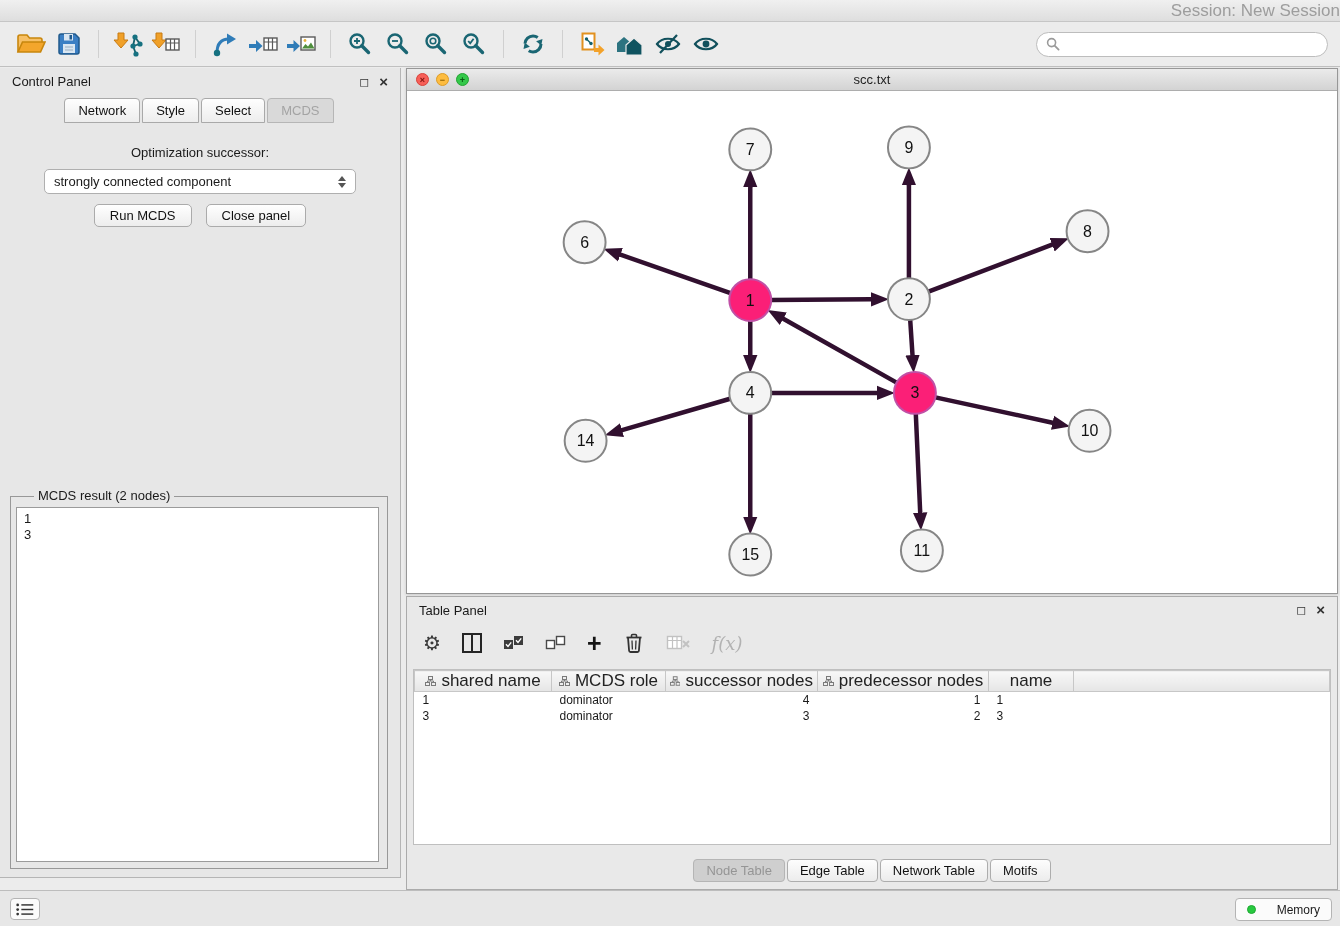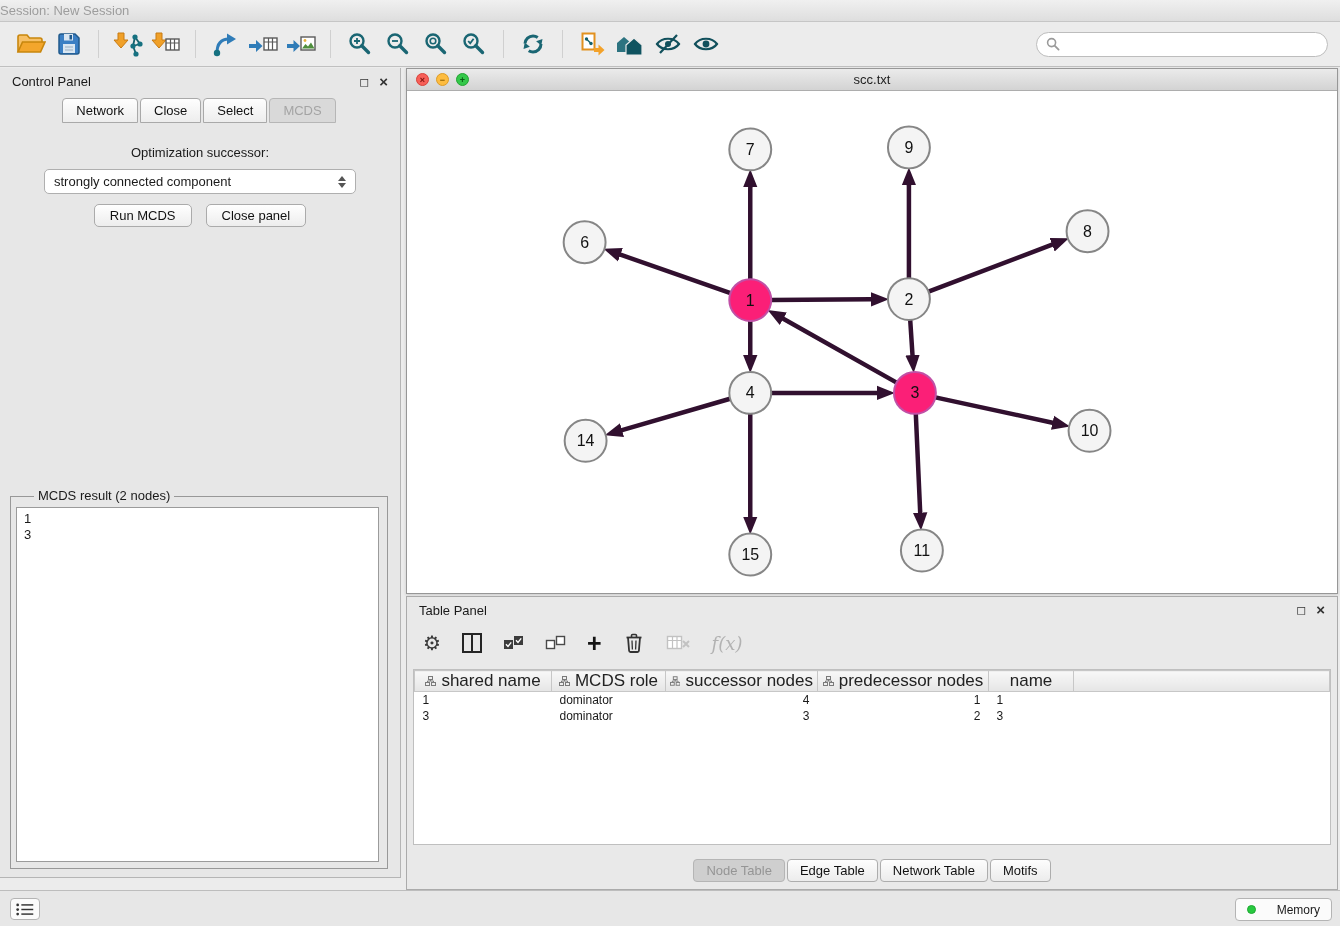--- a/index.html
+++ b/index.html
@@ -6,21 +6,21 @@
   html,body { margin:0; padding:0; }
   body {
     width:1340px; height:926px; position:relative; overflow:hidden;
     background:#ececec; font-family:"Liberation Sans", sans-serif; color:#1a1a1a;
     -webkit-font-smoothing:antialiased;
   }
   
   .titlebar {
     position:absolute; top:0; left:0; right:0; height:22px;
     background:linear-gradient(#f0f0f0,#dedede); border-bottom:1px solid #c6c6c6;
-    text-align:left; line-height:22px; font-size:13px; color:#9d9d9d;
+    text-align:right; line-height:22px; font-size:17px; color:#9d9d9d;
   }
   .toolbar {
     position:absolute; top:22px; left:0; right:0; height:45px;
     background:#ececec; border-bottom:1px solid #c0c0c0;
     display:flex; align-items:center; padding:0 12px;
   }
   .tbtn { width:38px; height:36px; display:flex; align-items:center; justify-content:center; border-radius:4px; cursor:default; }
   .tbtn svg { display:block; }
   .tsep { width:1px; height:28px; background:#d0d0d0; margin:0 10px; }
   .search {
@@ -272,21 +272,21 @@
   <div class="control-panel">
     <div class="cp-header">
       <span>Control Panel</span>
       <span class="panel-icons">
         <span class="panel-icon square">◻</span>
         <span class="panel-icon close">×</span>
       </span>
     </div>
     <div class="cp-tabs">
       <div class="cp-tab">Network</div>
-      <div class="cp-tab">Close</div>
+      <div class="cp-tab">Style</div>
       <div class="cp-tab">Select</div>
       <div class="cp-tab active">MCDS</div>
     </div>
     <div class="opt-label">Optimization successor:</div>
     <div class="dropdown">
       <span>strongly connected component</span>
       <span class="dd-arrows">
           <span class="dd-up"></span>
           <span class="dd-down"></span>
         </span>

